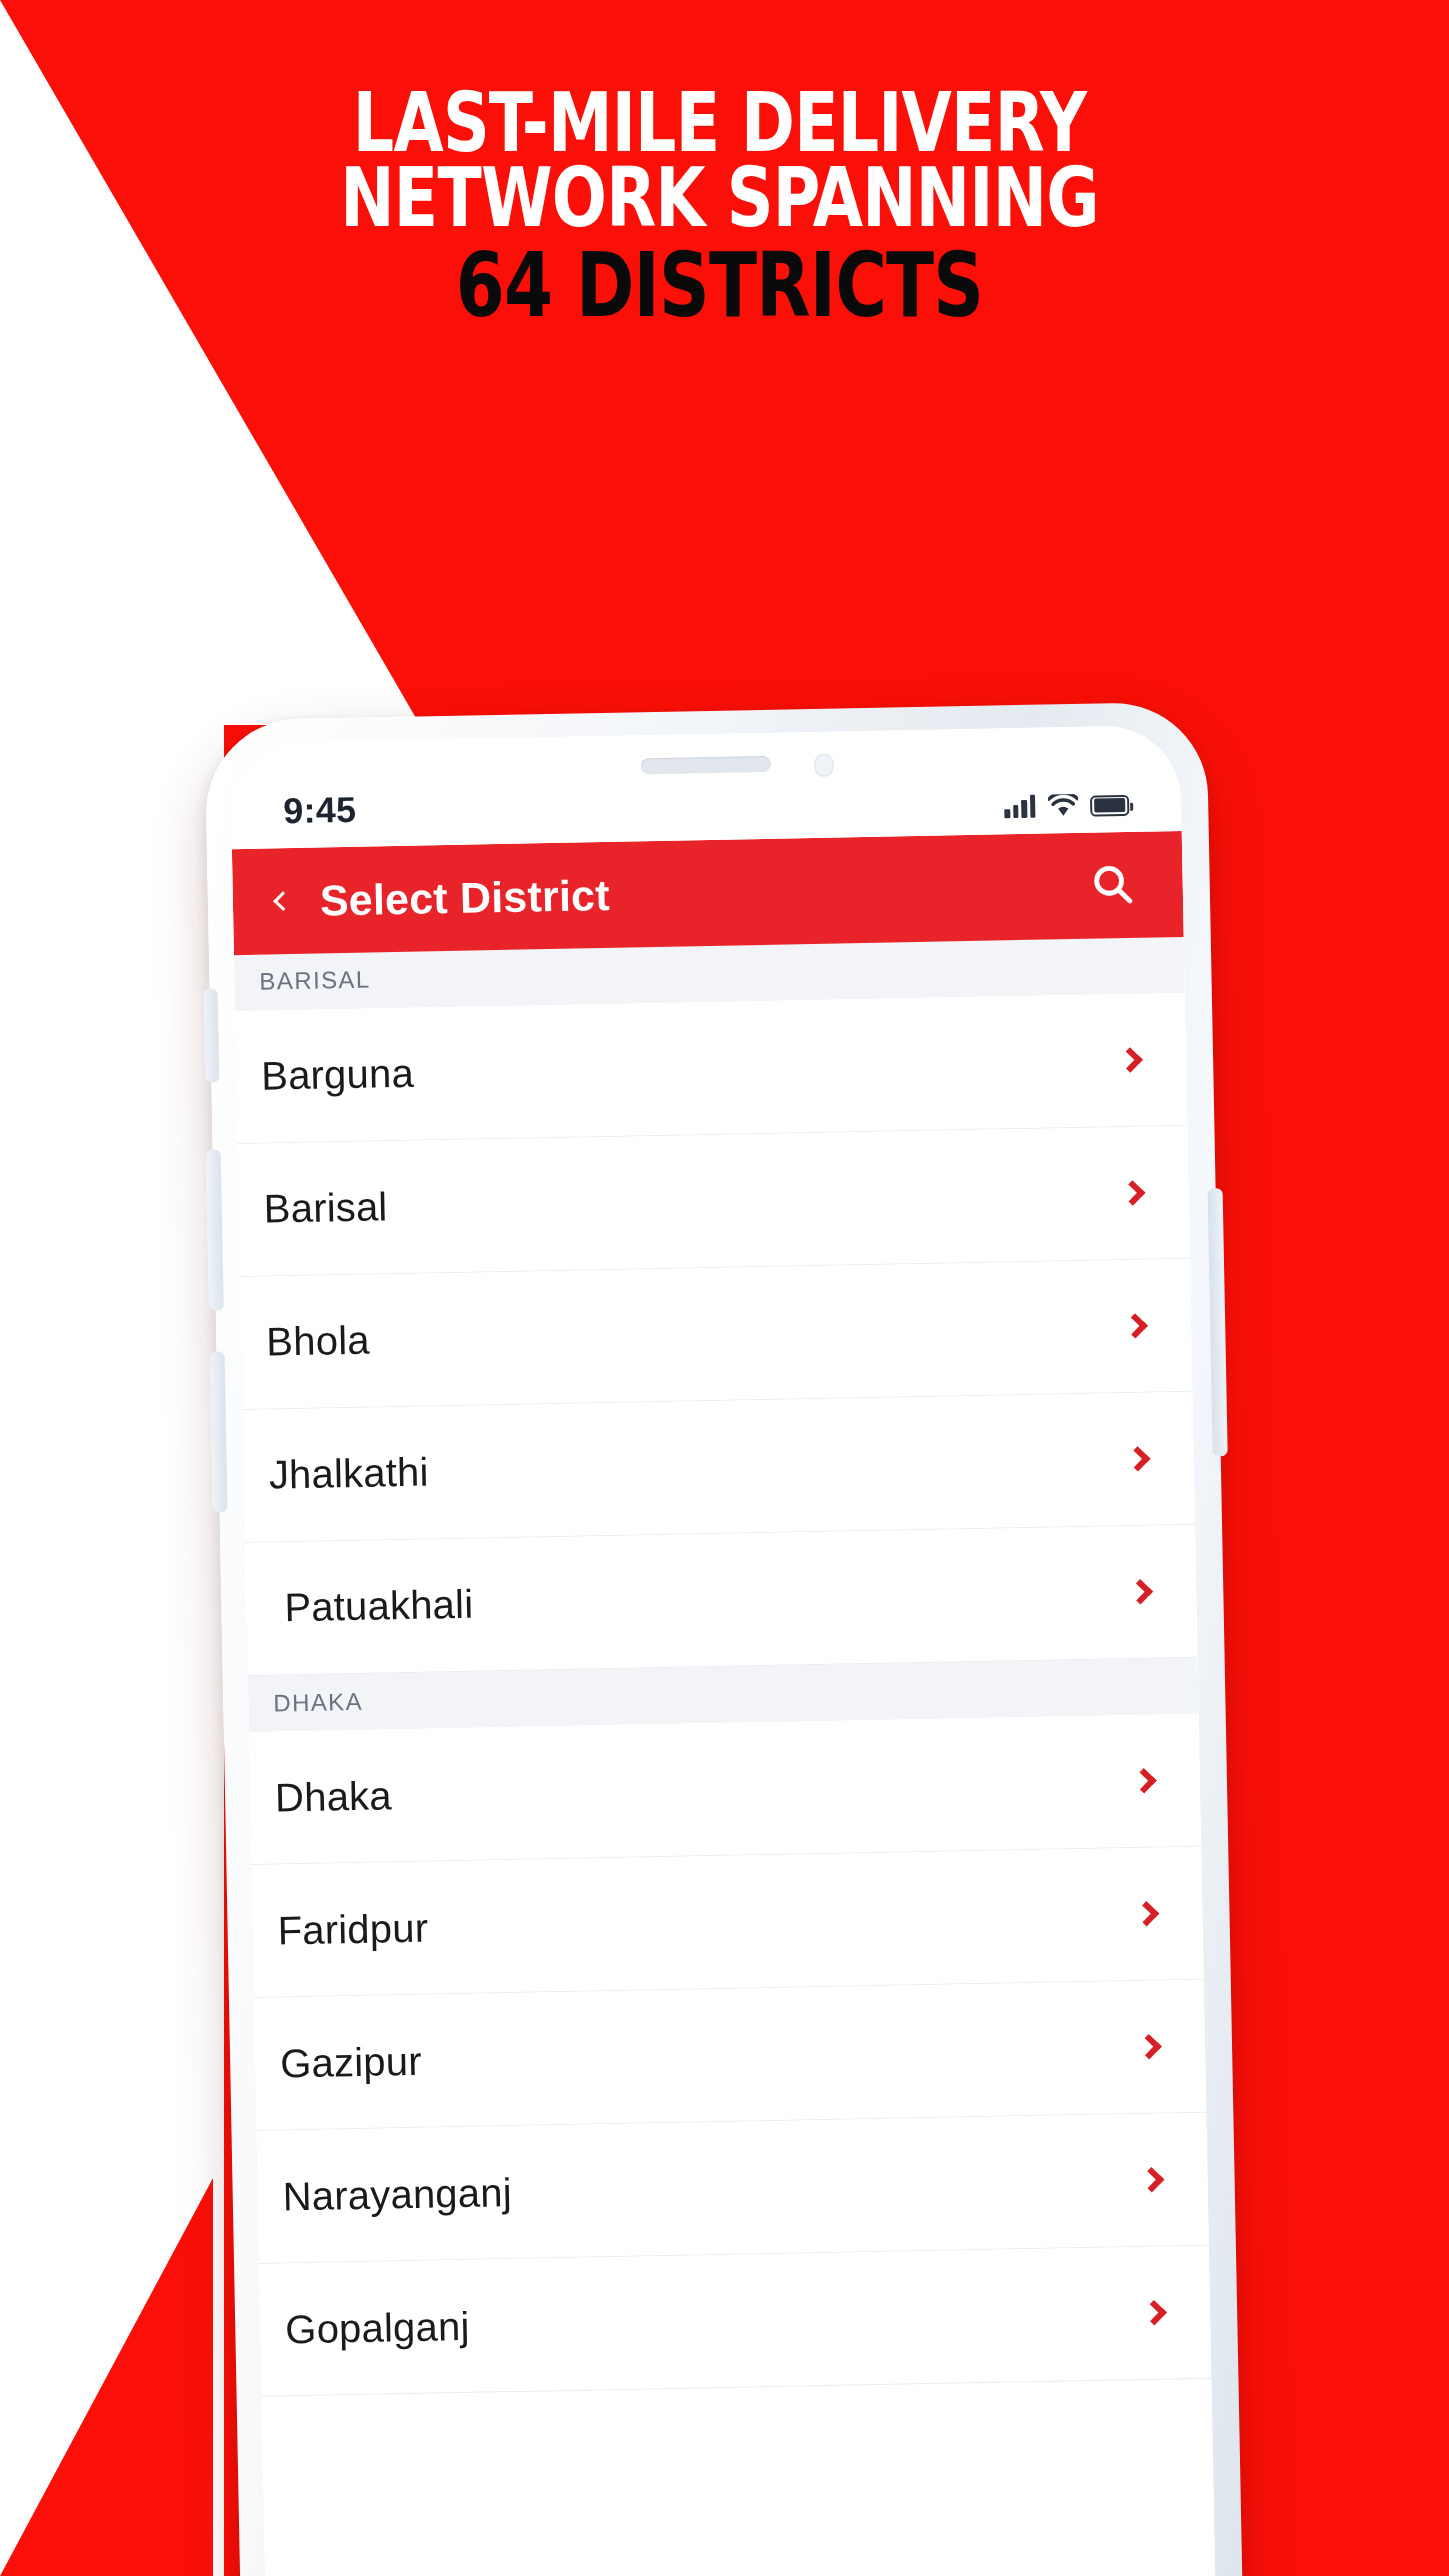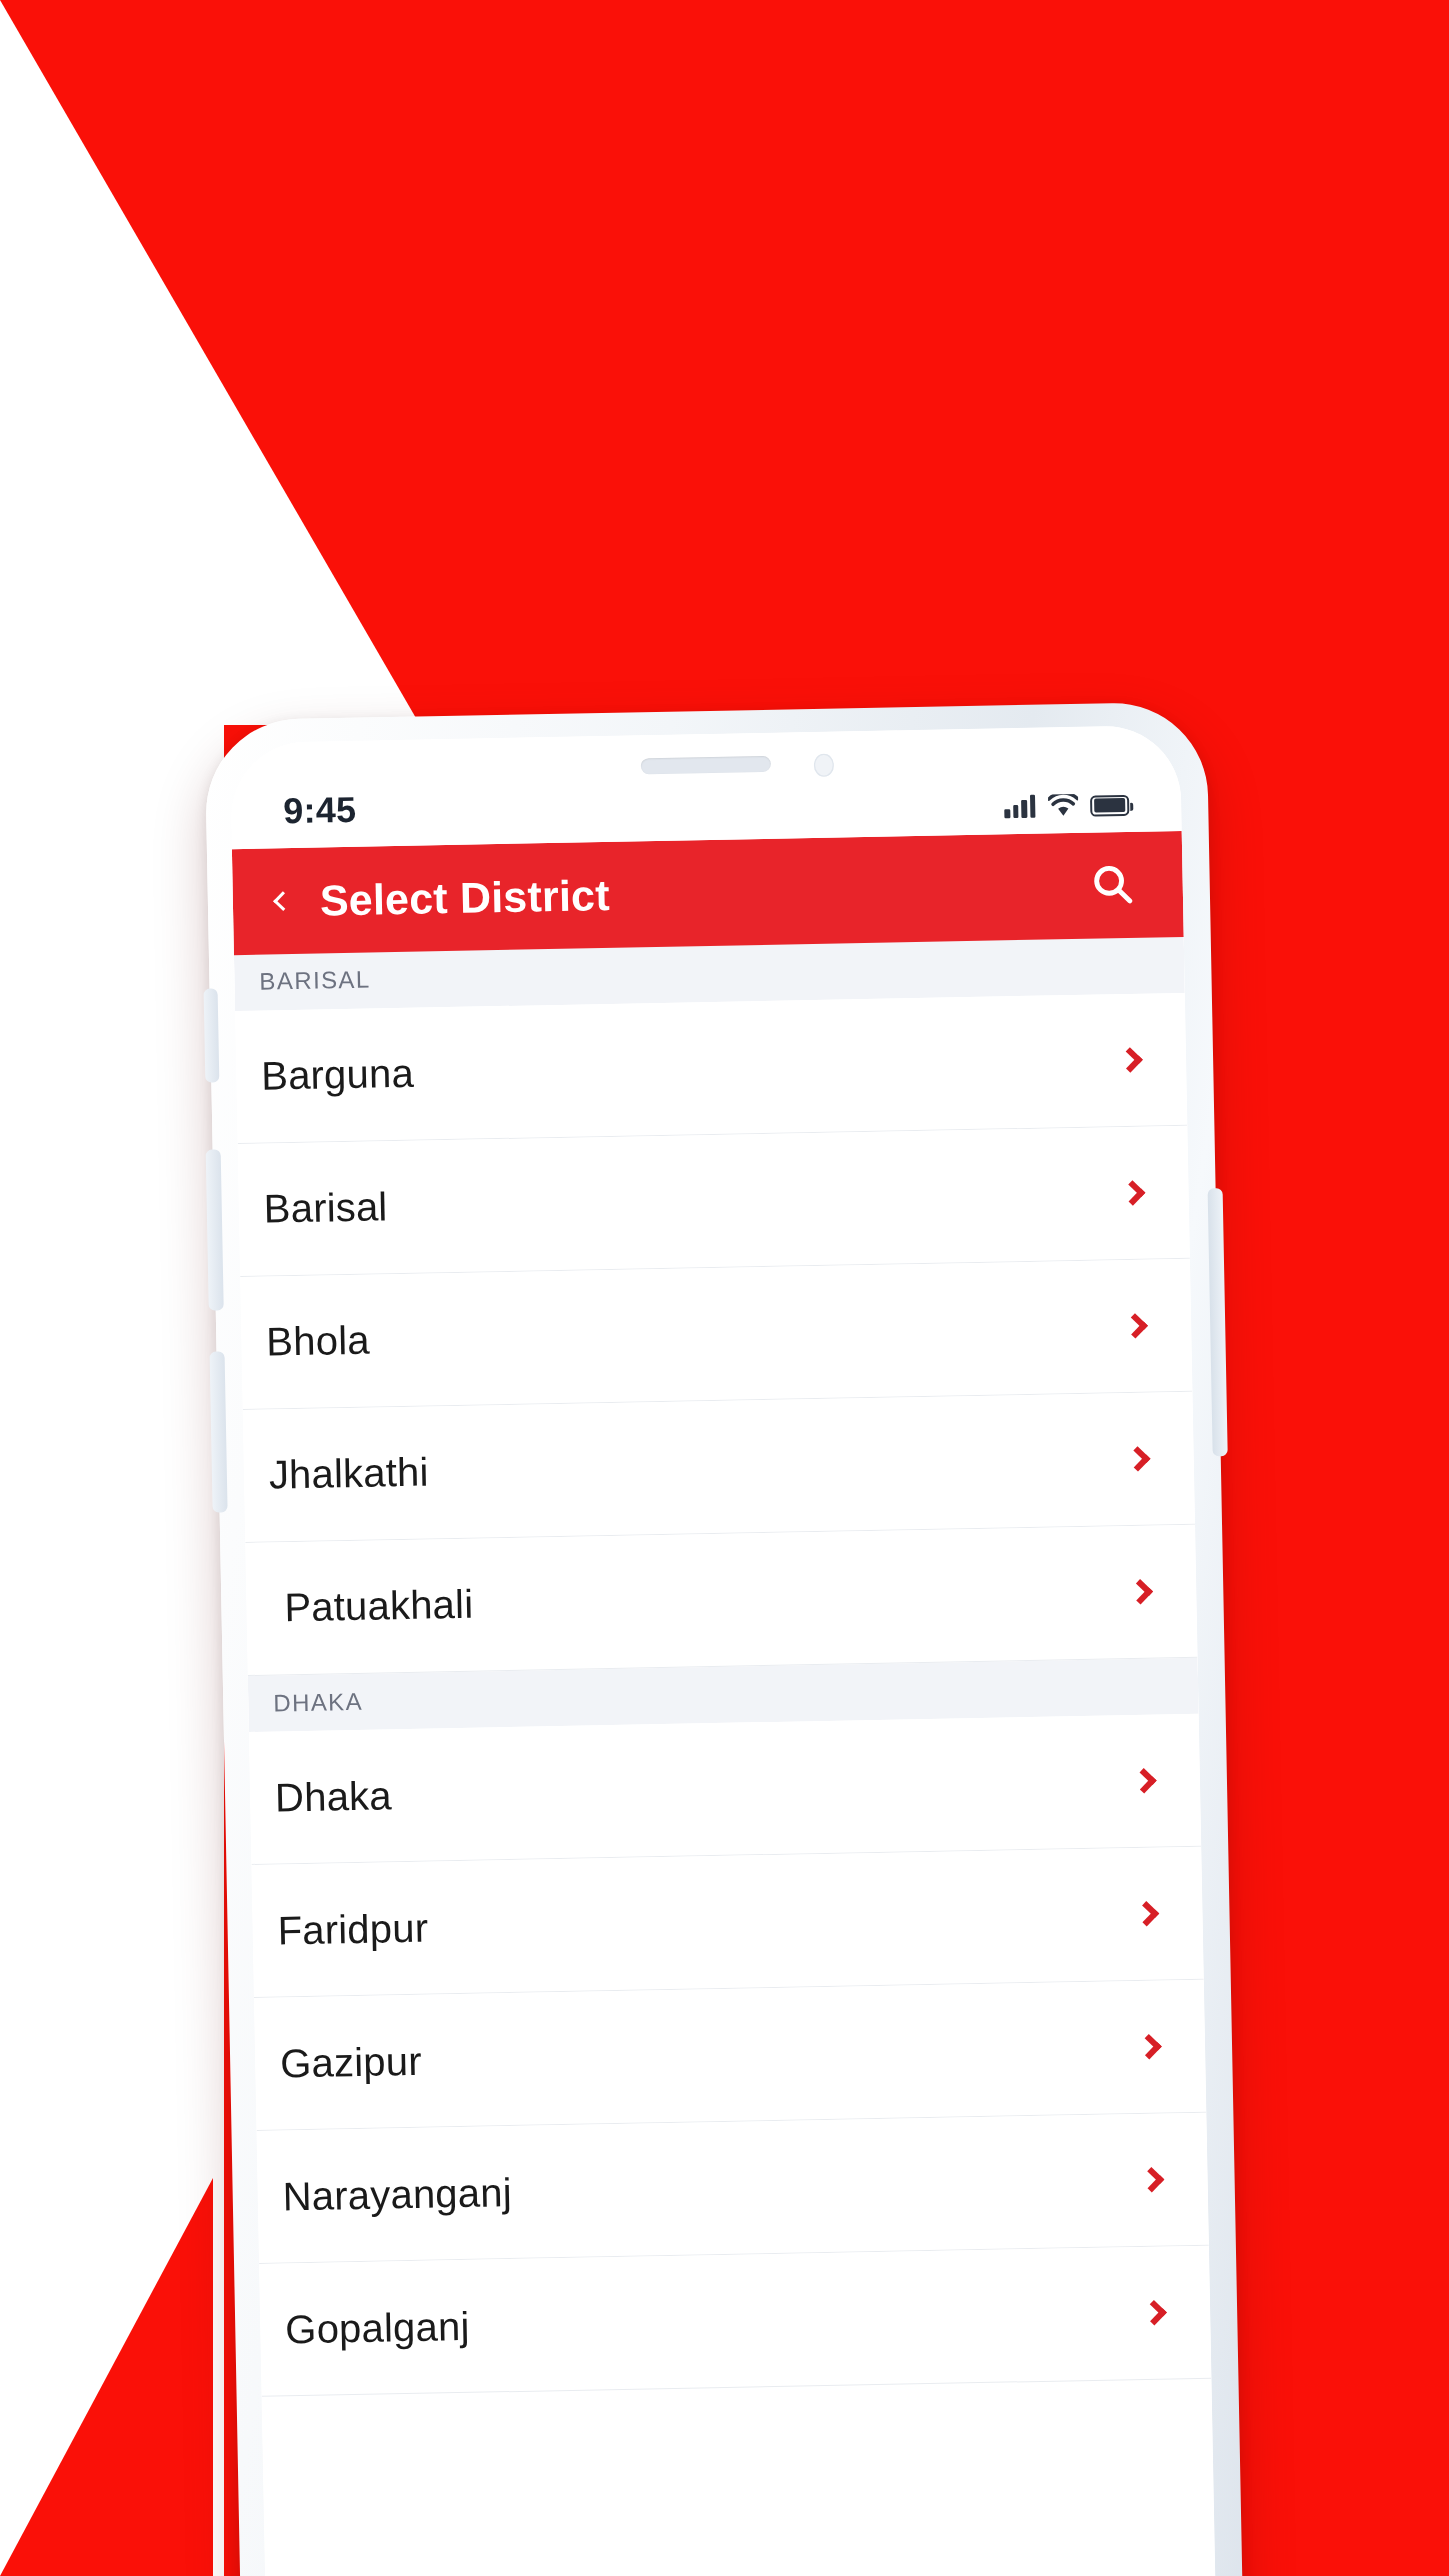--- a/index.html
+++ b/index.html
@@ -229,20 +229,25 @@
 </style>
 </head>
 <body>
 
 <div id="poster">
 
   <div id="wedge-top-left"></div>
   <div id="wedge-bottom-left"></div>
   <div id="triangle-bottom-left"></div>
 
+  <div id="headline">
+    <span class="hl-line">LAST-MILE DELIVERY</span>
+    <span class="hl-line">NETWORK SPANNING</span>
+    <span class="hl-line accent">64 DISTRICTS</span>
+  </div>
 
   <div id="phone">
     <div id="phone-frame"></div>
 
     <div class="side-btn" id="btn-silent"></div>
     <div class="side-btn" id="btn-vol-up"></div>
     <div class="side-btn" id="btn-vol-dn"></div>
     <div class="side-btn" id="btn-power"></div>
 
     <div id="phone-bezel">

